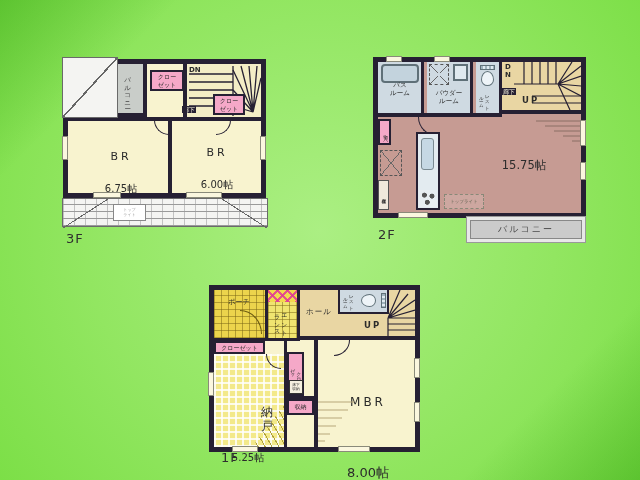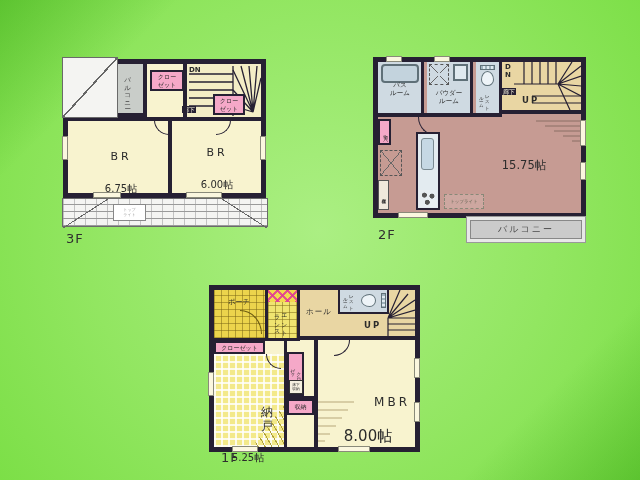--- a/index.html
+++ b/index.html
@@ -270,22 +270,22 @@
       </div>
       <div class="wall" style="left:73px;top:106px;width:27px;height:3px;"></div>
       <div class="pink" style="left:73px;top:109px;width:27px;height:16px;">
         <span class="lbl" style="position:static;font-size:6px;">収納</span>
       </div>
       <div class="wall" style="left:100px;top:46px;width:4px;height:111px;"></div>
 
       <div class="f" style="left:104px;top:50px;width:97px;height:107px;background:#f8f3cf;">
         <div class="arc" style="left:16px;top:0;width:16px;height:16px;border-left:none;border-top:none;border-radius:0 0 100% 0;"></div>
         <div class="lbl" style="left:8px;top:36px;width:84px;">
-          <div style="font-size:12px;letter-spacing:3px;text-align:right;">MBR</div>
-          <div style="font-size:15px;">8.00帖</div>
+          <div style="font-size:12px;letter-spacing:3px;">MBR</div>
+          <div style="font-size:13px;margin-top:37px;">8.00帖</div>
         </div>
         <svg class="f" style="left:0;top:58px;" width="36" height="46" viewBox="0 0 36 46">
           <g stroke="#b7a77a" stroke-width="1">
             <line x1="0" y1="4" x2="36" y2="4"></line>
               <line x1="0" y1="12" x2="30" y2="12"></line>
             <line x1="0" y1="20" x2="24" y2="20"></line>
               <line x1="0" y1="28" x2="18" y2="28"></line>
             <line x1="0" y1="36" x2="12" y2="36"></line>
               <line x1="0" y1="43" x2="7" y2="43"></line>
           </g>

